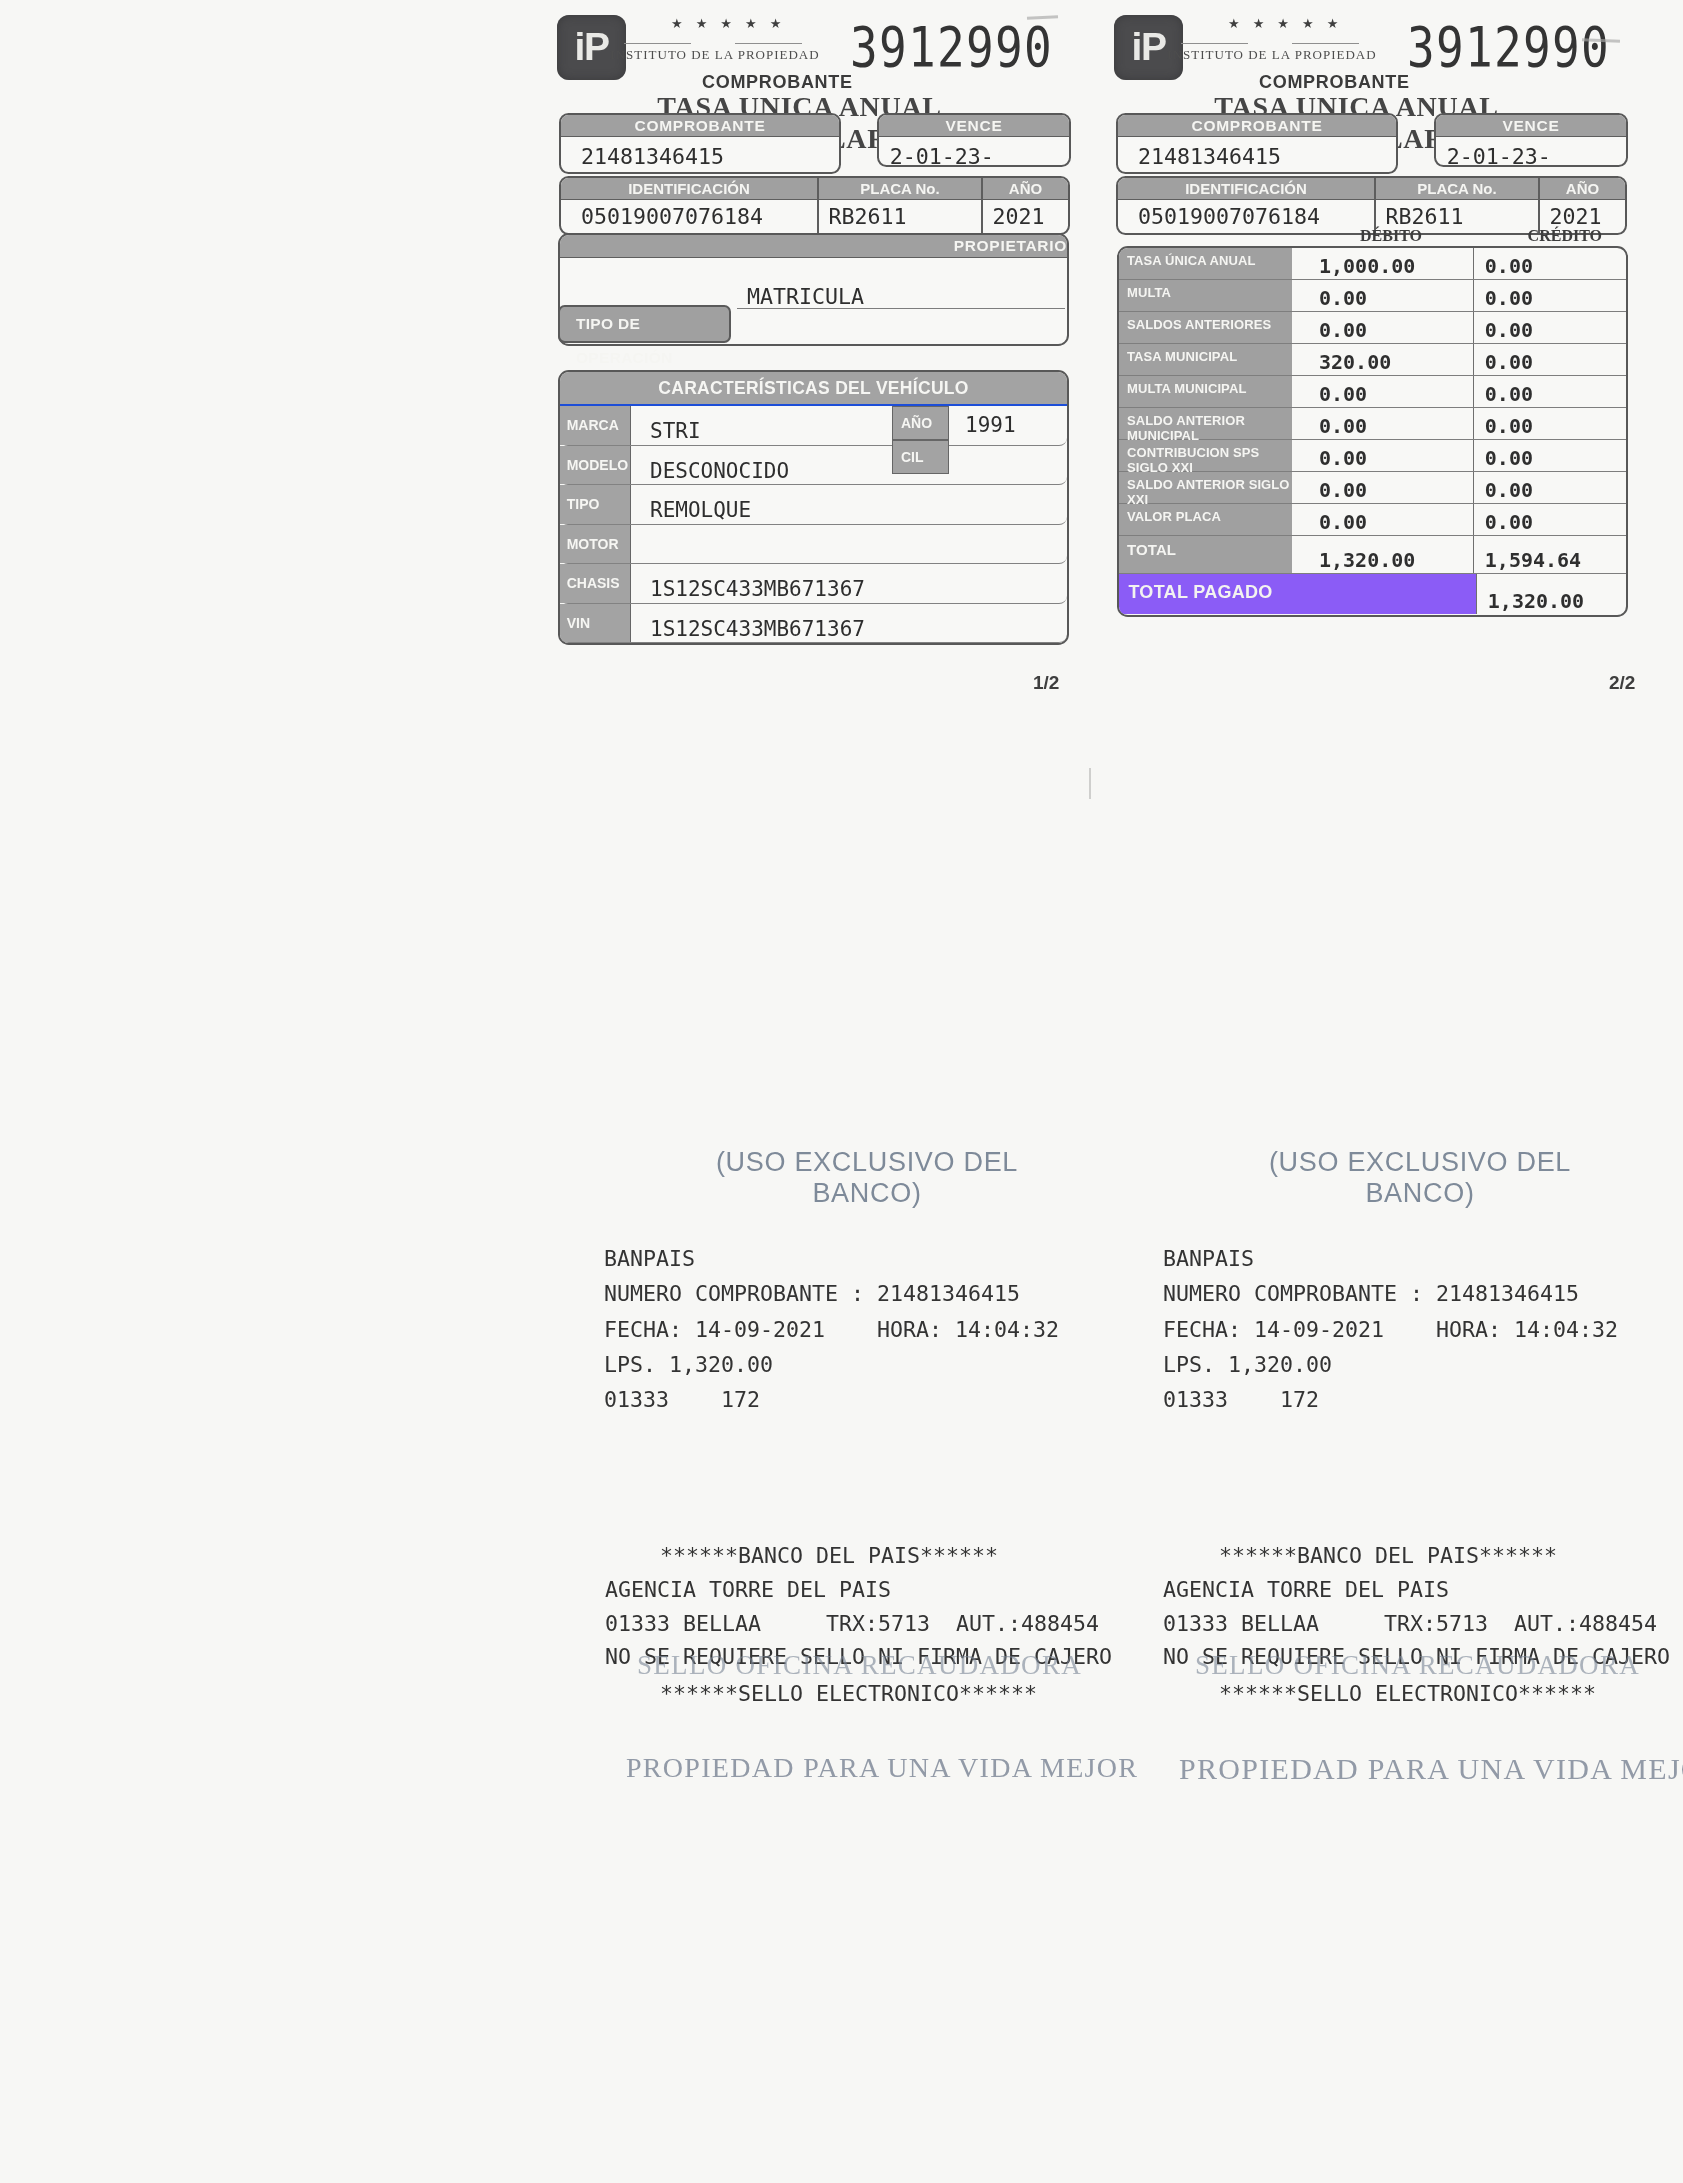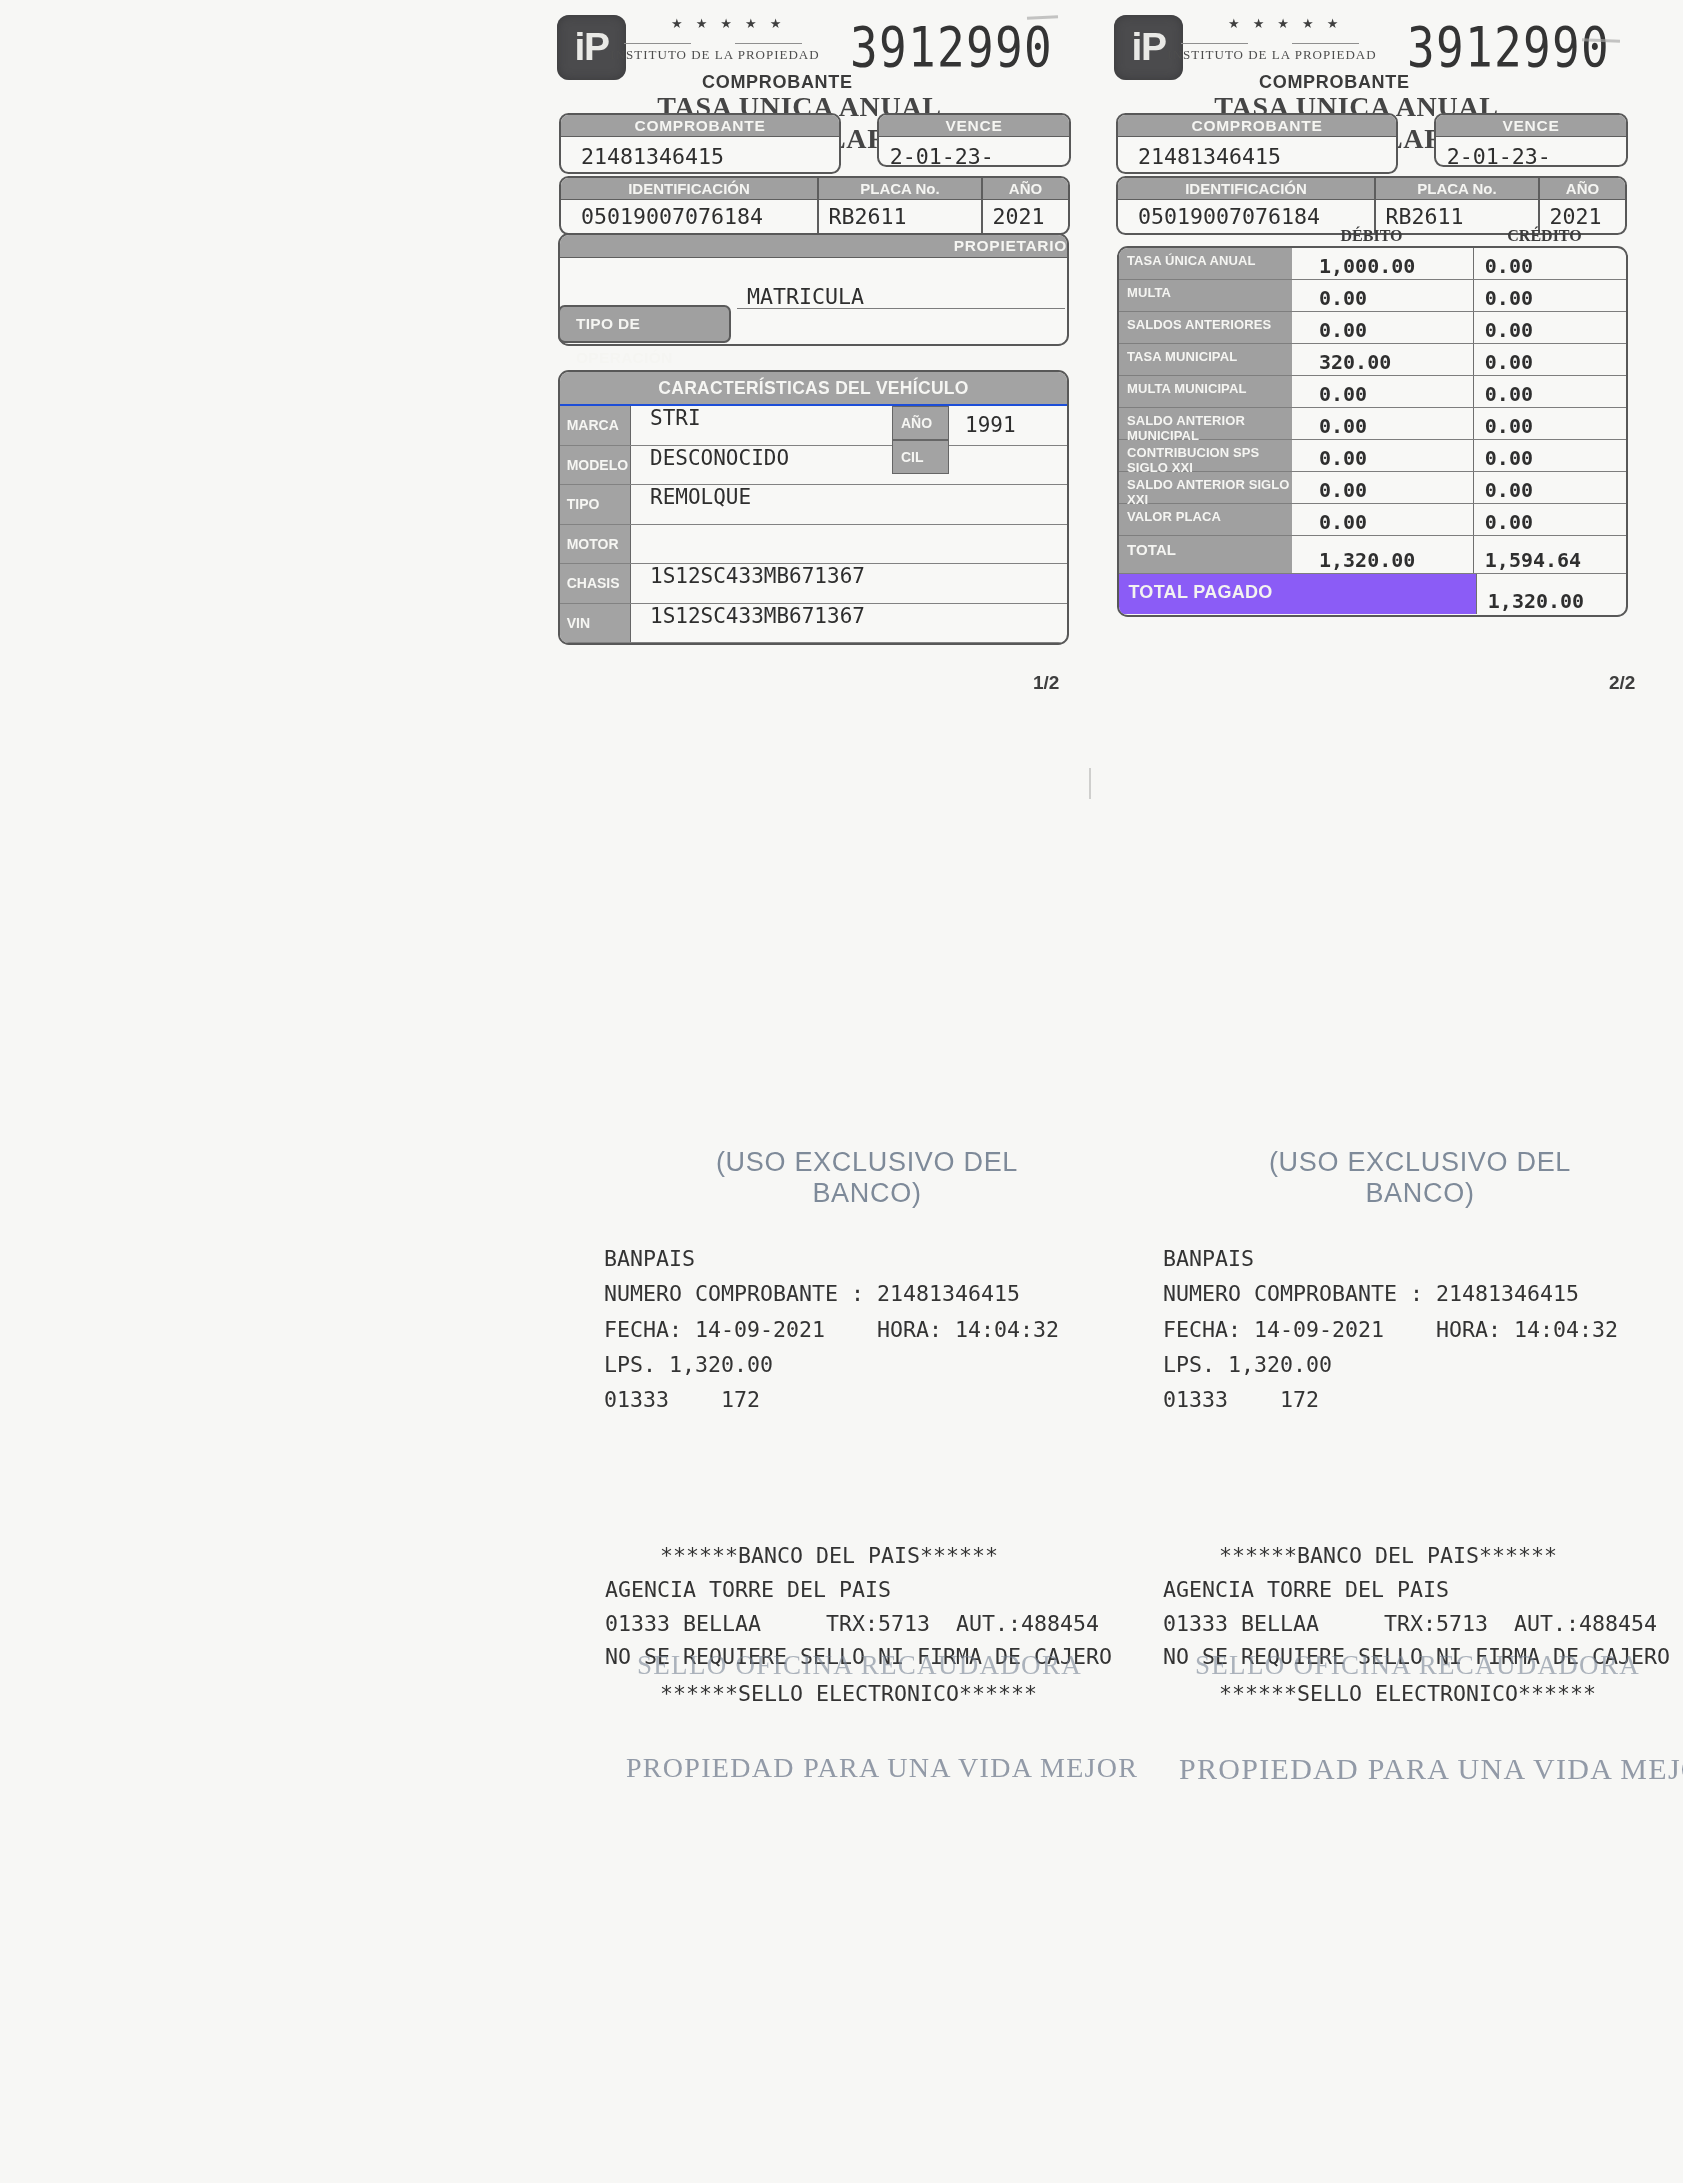--- a/index.html
+++ b/index.html
@@ -46,31 +46,31 @@
   .idbar div{color:#f5f5f2; font-weight:bold; font-size:15px; line-height:21px; text-align:center; box-sizing:border-box;}
 
   
   .bar-label{color:#f5f5f2; font-weight:bold; letter-spacing:0.3px;}
   .hline{position:absolute; border-top:1.3px solid #7d7d7d; height:0;}
 
   
   .veh-head{background:#a3a3a3; color:#f6f6f3; font-weight:bold; font-size:17.5px;
     letter-spacing:0.3px; text-align:center; height:32px; line-height:32px; border-bottom:2px solid #1d4ed8;}
   .veh-body{position:relative; height:237px; display:flex; flex-direction:column;}
-  .veh-row{flex:1; display:flex; align-items:flex-start; border-bottom:1.3px solid #828282; box-sizing:border-box;}
+  .veh-row{flex:1; display:flex; align-items:flex-end; border-bottom:1.3px solid #828282; box-sizing:border-box;border-radius:8px;}
   .veh-row:last-child{border-bottom:none;}
   .veh-lab{width:71px; align-self:stretch; background:#a3a3a3; border-right:1.3px solid #666;
     color:#f6f6f3; font-weight:bold; font-size:14px; display:flex; align-items:center; padding-left:6.7px; box-sizing:border-box;}
   .veh-val{font-family:"DejaVu Sans Mono",monospace; font-size:21px; color:#2e2e2e; padding:0 0 1.3px 19px;}
   .mini-cell{position:absolute; left:332px; width:57px; height:34px; background:#a3a3a3;
     border:1.3px solid #666; box-sizing:border-box; color:#f6f6f3; font-weight:bold; font-size:14px;
     display:flex; align-items:center; padding-left:8px;}
 
   
-  .colhead{font-family:"Liberation Serif", serif; font-weight:bold; font-size:16px; color:#3d3d3d; text-align:center;}
+  .colhead{font-family:"Liberation Serif", serif; font-weight:bold; font-size:16px; color:#3d3d3d; text-align:right;}
   .tab{position:absolute; left:1117px; top:246px; width:507px; height:367px;
     border:2px solid #585858; border-radius:10.8px; overflow:hidden; background:#f8f8f6;
     display:flex; flex-direction:column;}
   .trow{display:flex; border-bottom:1.3px solid #7e7e7e; box-sizing:border-box; height:32px;}
   .tlab{width:173px; background:#a0a0a0; color:#f5f5f2; font-weight:bold; font-size:13px;
     padding:4.7px 0 0 8px; box-sizing:border-box; letter-spacing:0.1px;}
   .tdeb{width:181px; box-sizing:border-box; display:flex; align-items:flex-end;}
   .tcred{flex:1; border-left:1.3px solid #6f6f6f; box-sizing:border-box; display:flex; align-items:flex-end;}
   .tnum{font-family:"DejaVu Sans Mono",monospace; font-size:20px; color:#2f2f2f; padding-bottom:0.7px;font-weight:bold;}
   .tdeb .tnum{padding-left:27px;}

